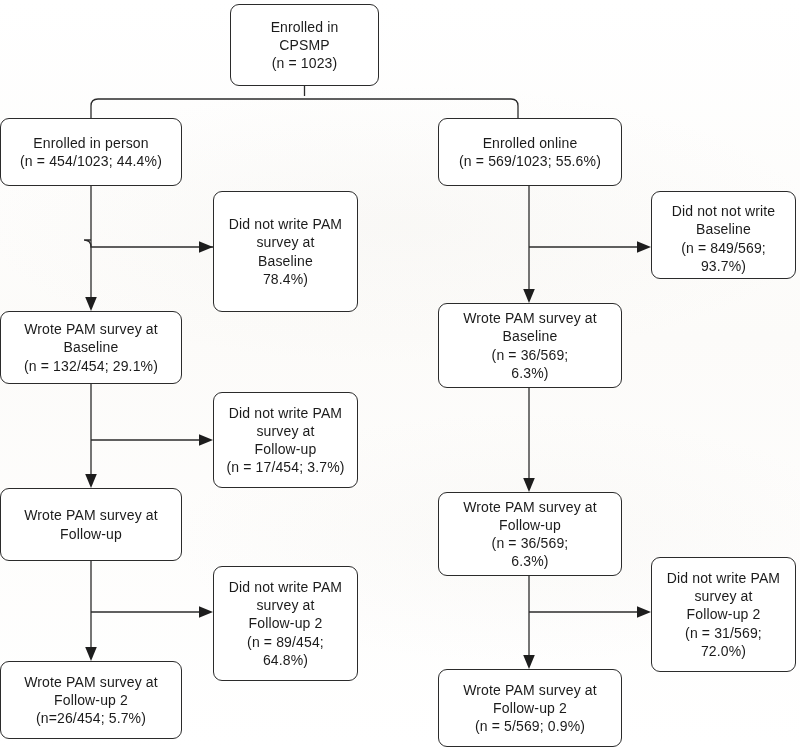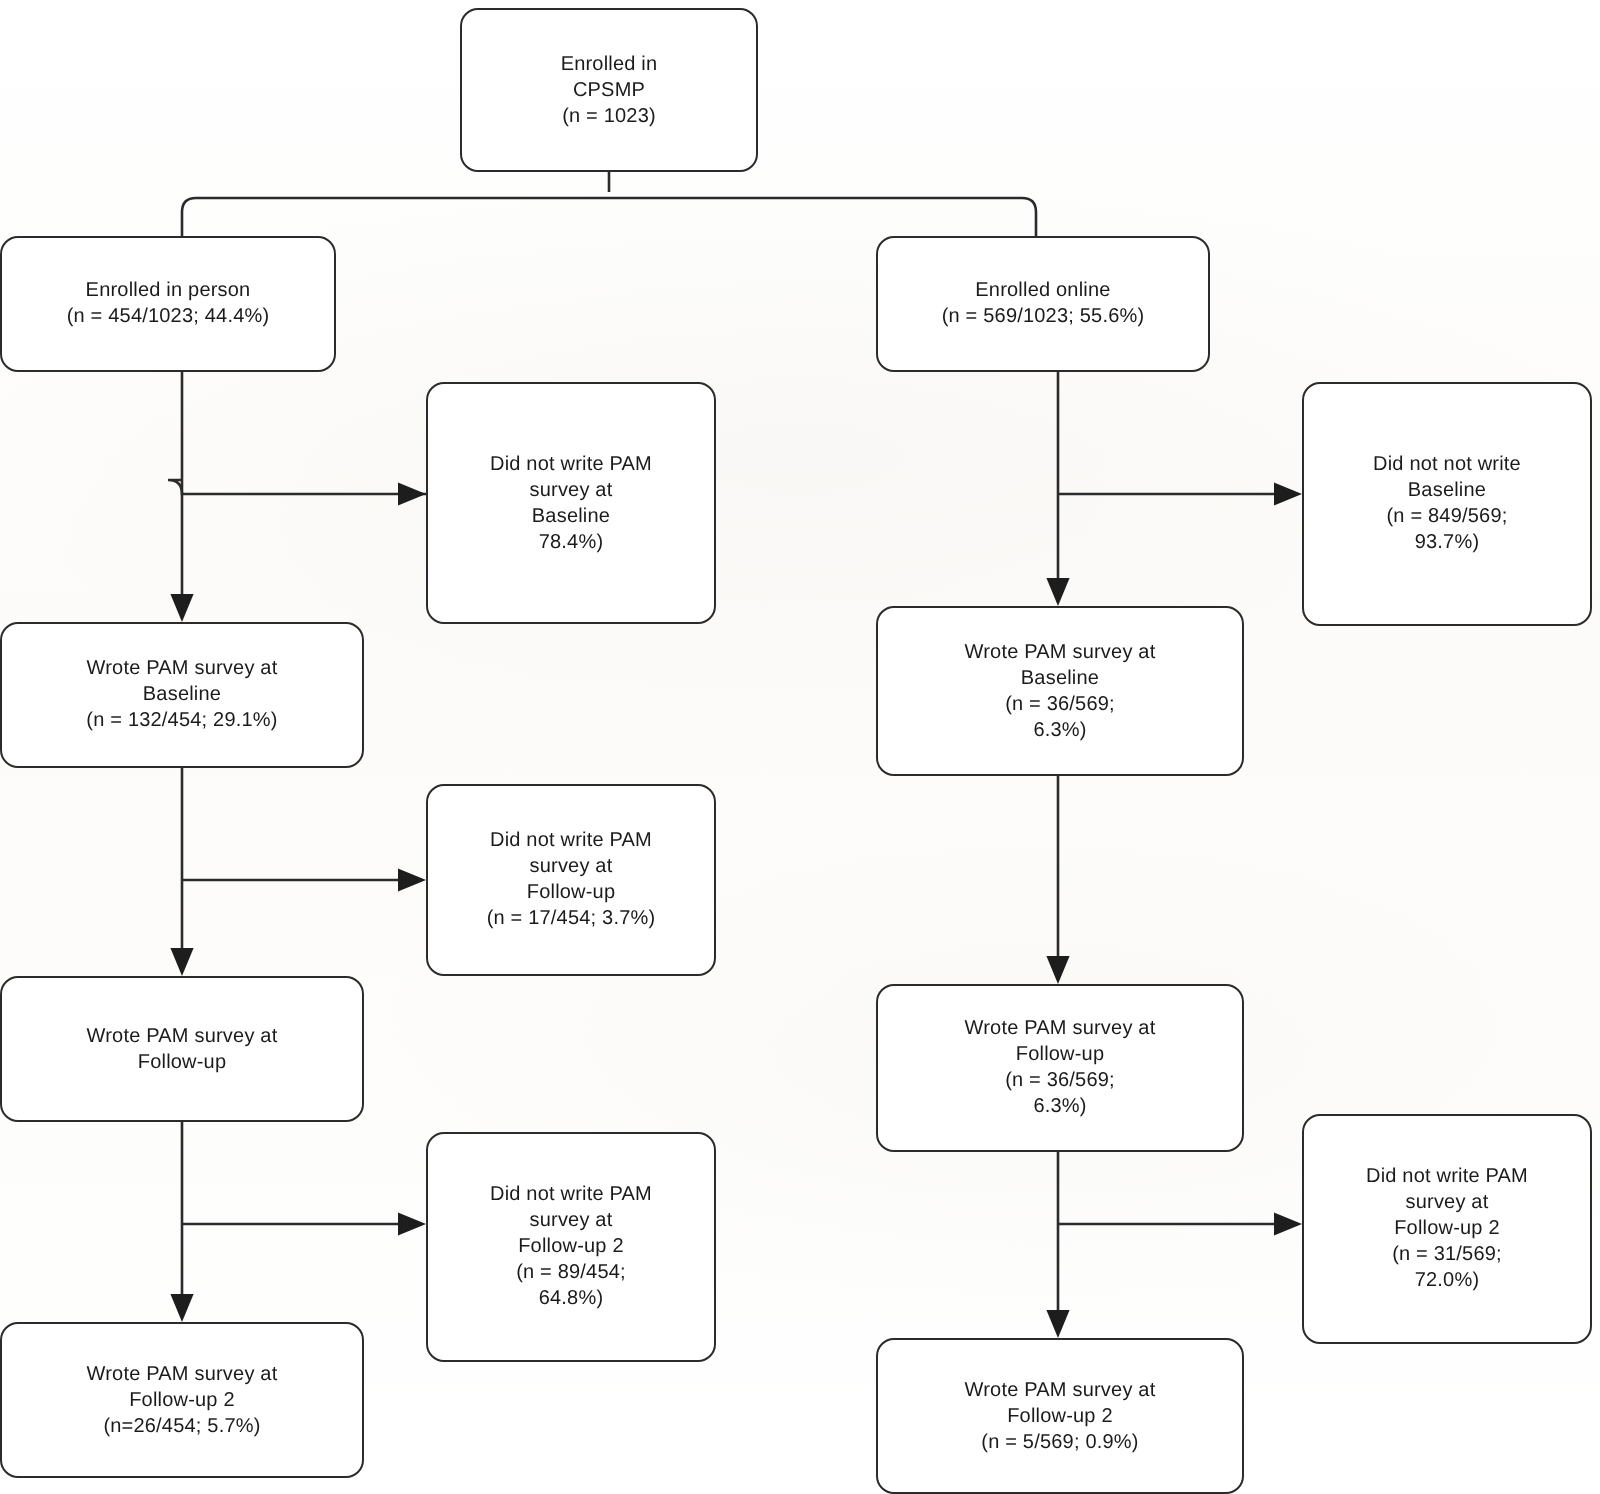--- a/index.html
+++ b/index.html
@@ -29,21 +29,21 @@
     position: absolute;
     box-sizing: border-box;
     border: 1.3px solid #2b2b2b;
     border-radius: 9px;
     background: #ffffff;
     display: flex;
     align-items: center;
     justify-content: center;
     text-align: center;
     color: #1b1b1b;
-    font-size: 10px;
+    font-size: 14px;
     line-height: 1.30;
     padding: 3px 6px;
     letter-spacing: 0.01em;
   }
   .node .lines { width: 100%; }
   .node .ln { display: block; white-space: nowrap; }
   svg.wires {
     position: absolute;
     left: 0; top: 0;
     width: 800px; height: 747px;
@@ -94,44 +94,44 @@
   </svg>
 
   <div class="node" style="left:230px; top:4px; width:149px; height:82px;">
     <span class="lines">
         <span class="ln">Enrolled in</span>
         <span class="ln">CPSMP</span>
         <span class="ln">(n = 1023)</span>
       </span>
   </div>
 
-  <div class="node" style="left:0px; top:118px; width:168px; height:68px;justify-content:center;">
+  <div class="node" style="left:0px; top:118px; width:182px; height:68px;justify-content:center;">
     <span class="lines">
         <span class="ln">Enrolled in person</span>
         <span class="ln">(n = 454/1023; 44.4%)</span>
       </span>
   </div>
 
-  <div class="node" style="left:438px; top:118px; width:167px; height:68px;">
+  <div class="node" style="left:438px; top:118px; width:184px; height:68px;">
     <span class="lines">
         <span class="ln">Enrolled online</span>
         <span class="ln">(n = 569/1023; 55.6%)</span>
       </span>
   </div>
 
   <div class="node" style="left:213px; top:191px; width:145px; height:121px;">
     <span class="lines">
         <span class="ln">Did not write PAM</span>
         <span class="ln">survey at</span>
         <span class="ln">Baseline</span>
         <span class="ln">78.4%)</span>
       </span>
   </div>
 
-  <div class="node" style="left:651px; top:191px; width:145px; height:122px;">
+  <div class="node" style="left:651px; top:191px; width:145px; height:88px;align-items:flex-end;">
     <span class="lines">
         <span class="ln">Did not not write</span>
         <span class="ln">Baseline</span>
         <span class="ln">(n = 849/569;</span>
         <span class="ln">93.7%)</span>
       </span>
   </div>
 
   <div class="node" style="left:0px; top:311px; width:182px; height:73px;">
     <span class="lines">

